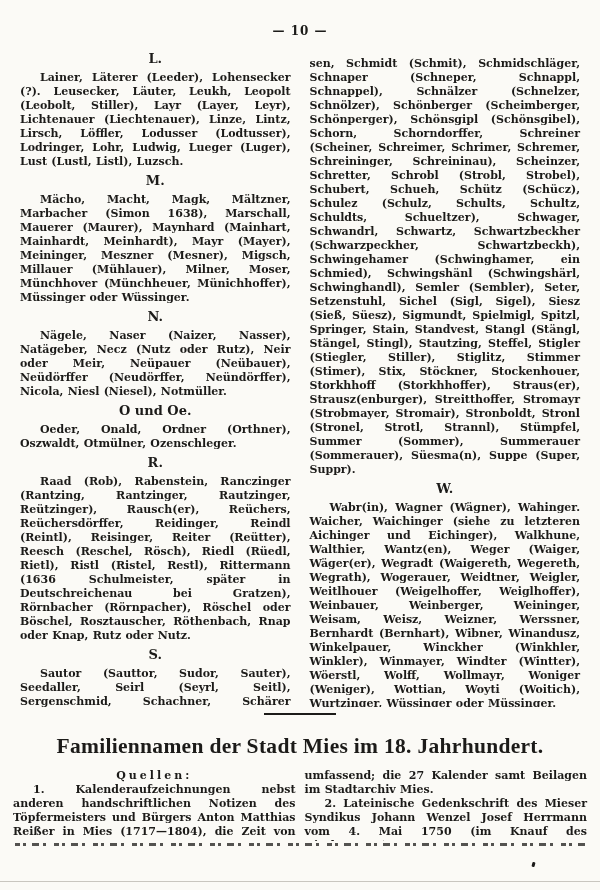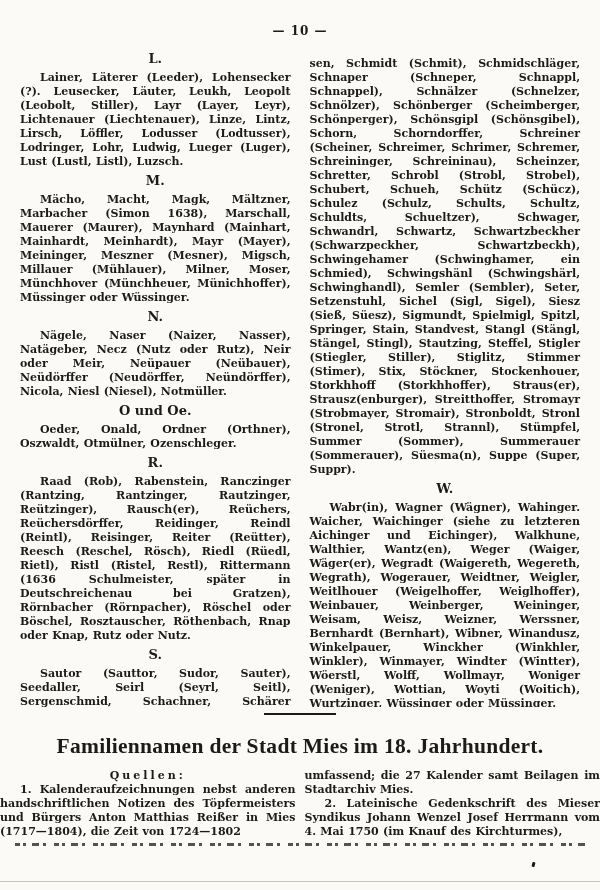--- a/index.html
+++ b/index.html
@@ -42,21 +42,21 @@
     margin:18px 10px 0;text-align:center;
     font-size:21.5px;line-height:26px;font-weight:700;
     letter-spacing:0.3px;
     font-family:Liberation Serif, serif;
   }
   .byline{
     margin-top:6px;text-align:center;
     font-size:11.5px;line-height:14px;
   }
   .sources{
-    display:flex;gap:9px;padding:0 0;margin-top:10px;
+    display:flex;gap:9px;padding:0 13px;margin-top:10px;
     height:72px;overflow:hidden;
   }
   .quellen-heading{
     text-align:center;font-size:11.5px;line-height:14px;
     letter-spacing:3px;text-indent:0;margin:0;
   }
   .sources p{font-size:11px;line-height:14px;margin:0;}
   .clipped-strip{
     height:3px;margin:2px 15px 0;opacity:.75;
     background:repeating-linear-gradient(90deg,

